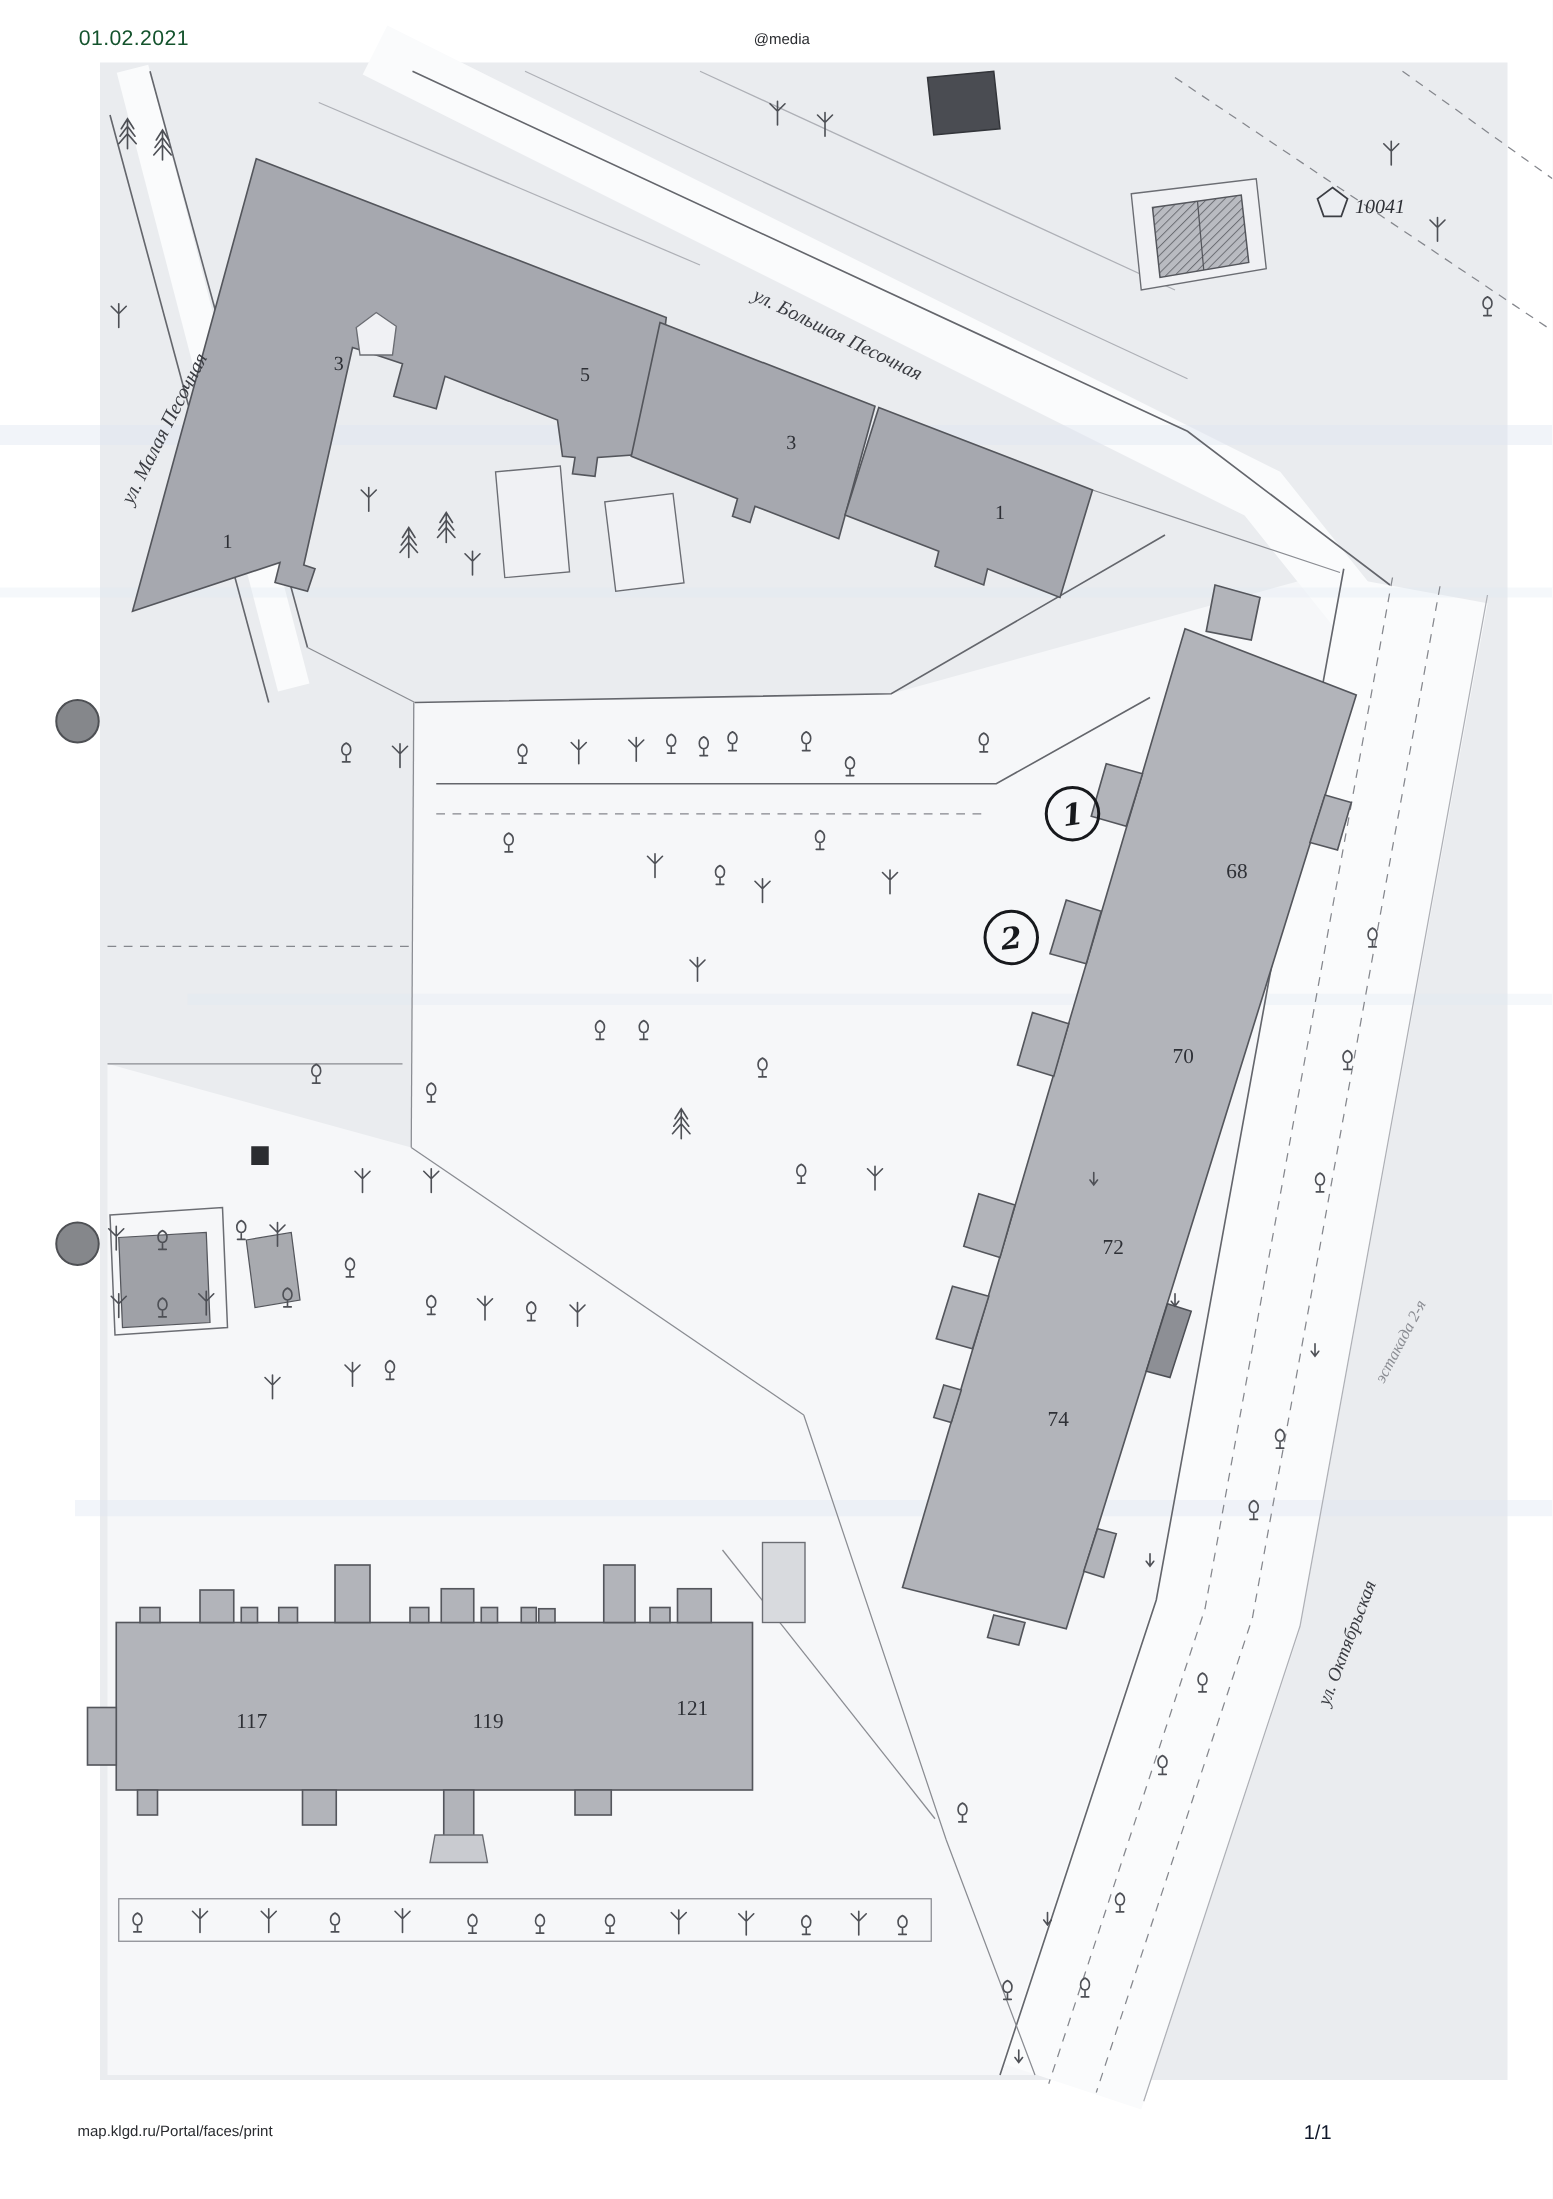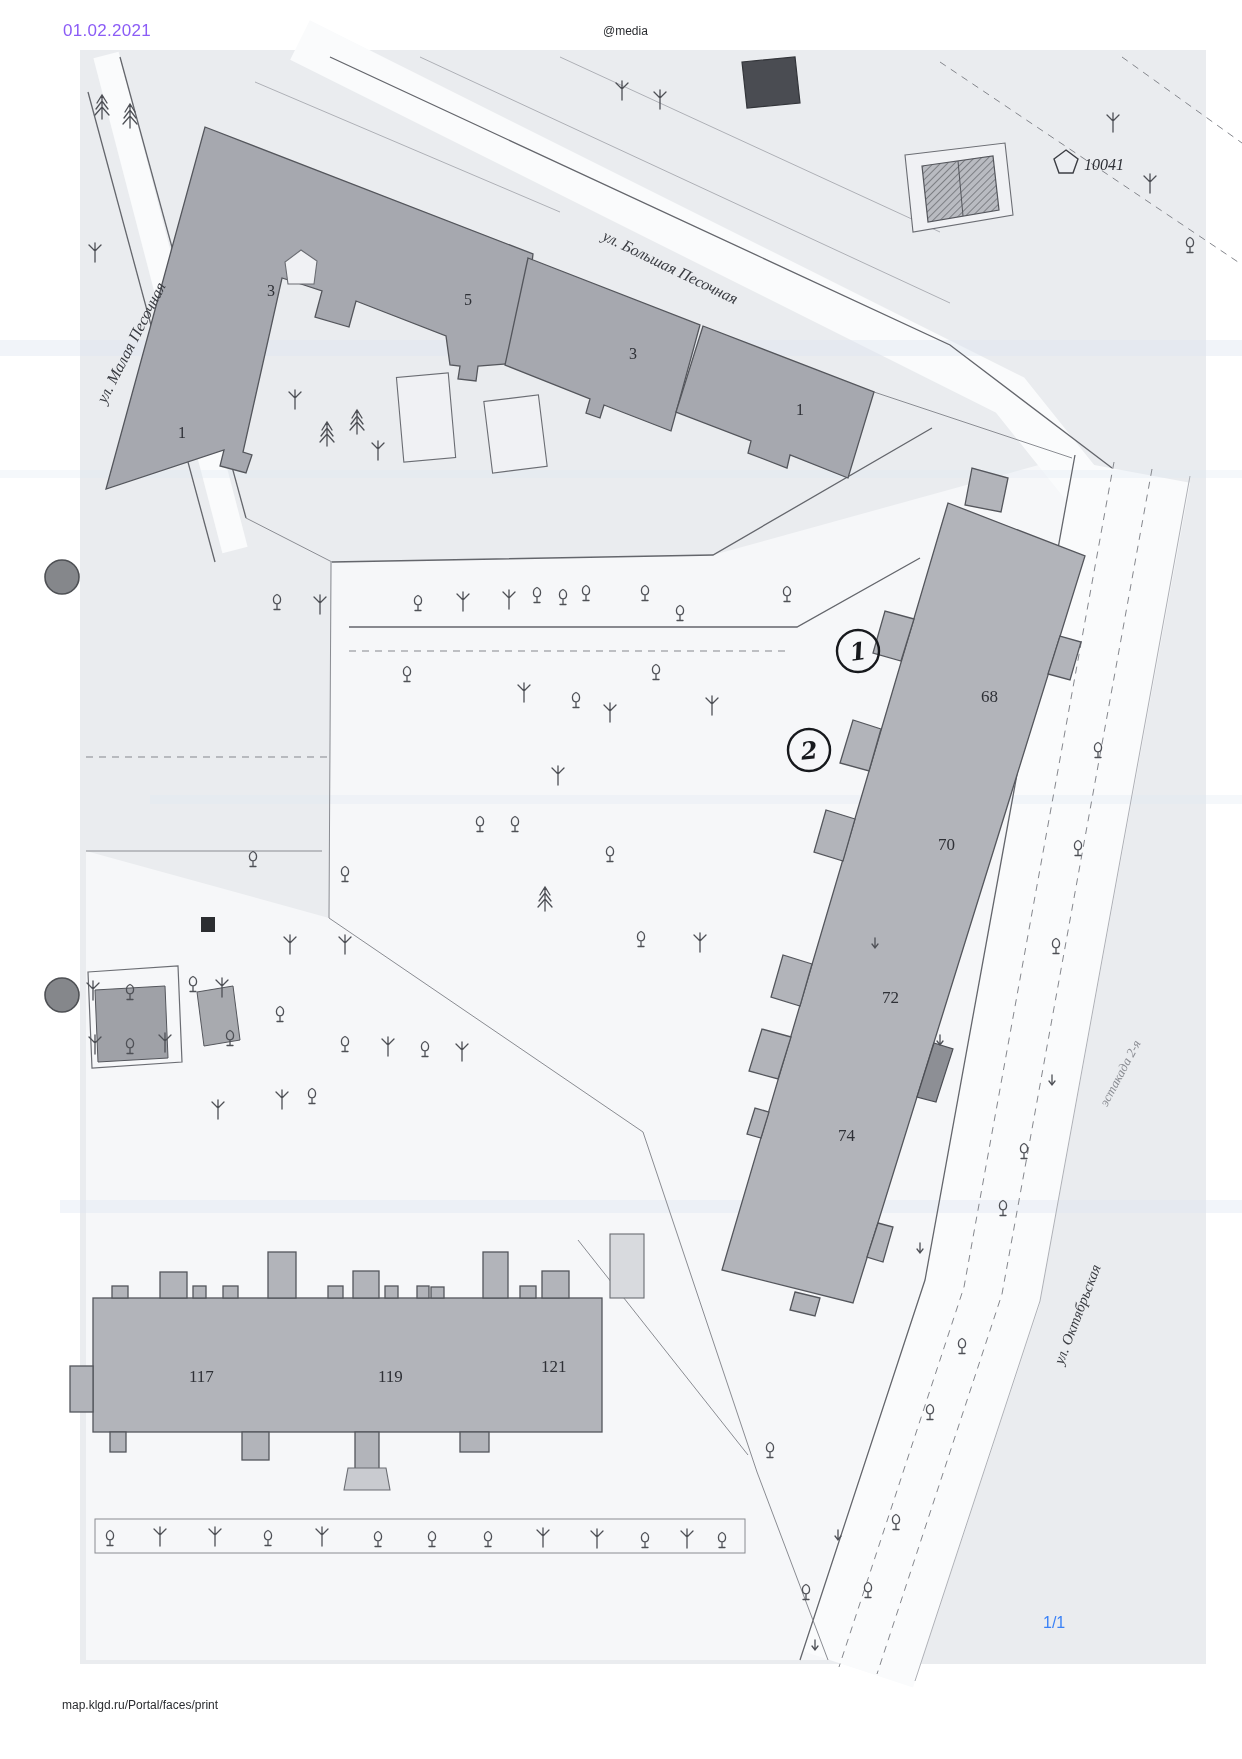--- a/index.html
+++ b/index.html
@@ -1,21 +1,21 @@
 <!DOCTYPE html>
 <html><head>
 <meta charset="utf-8">
 <style>
   html,body{margin:0;padding:0;background:#ffffff;}
   body{width:1242px;height:1759px;position:relative;overflow:hidden;
        font-family:"Liberation Sans", sans-serif;color:#1d1f23;}
-  .hdr-date{position:absolute;left:63px;top:21px;font-size:17px;letter-spacing:.3px;color:#8b5cf6;}
+  .hdr-date{position:absolute;left:63px;top:21px;font-size:17px;letter-spacing:.3px;color:#14532d;}
   .hdr-center{position:absolute;left:603px;top:24px;font-size:12px;color:#2a2c30;}
   .ftr-url{position:absolute;left:62px;top:1698px;font-size:12px;color:#2a2c30;}
-  .ftr-page{position:absolute;left:1043px;top:1614px;font-size:16px;color:#3b82f6;}
+  .ftr-page{position:absolute;left:1043px;top:1698px;font-size:16px;color:#0f172a;}
   svg{position:absolute;left:0;top:0;}
   .bld{fill:#a6a8af;stroke:#54565c;stroke-width:1.3;}
   .bld2{fill:#b2b4ba;stroke:#54565c;stroke-width:1.3;}
   .bld-dark{fill:#8d8f95;stroke:#4c4e54;stroke-width:1.2;}
   .bld-white{fill:#f0f1f4;stroke:#6b6d73;stroke-width:1.1;}
   .bld-ltgrey{fill:#d8dade;stroke:#6b6d73;stroke-width:1.1;}
   .ln{stroke:#64666c;stroke-width:1.3;fill:none;}
   .ln-thin{stroke:#8a8c92;stroke-width:1;fill:none;}
   .ln-faint{stroke:#aeb0b6;stroke-width:1;fill:none;}
   .ln-dash{stroke:#85878d;stroke-width:1;fill:none;stroke-dasharray:7 6;}

